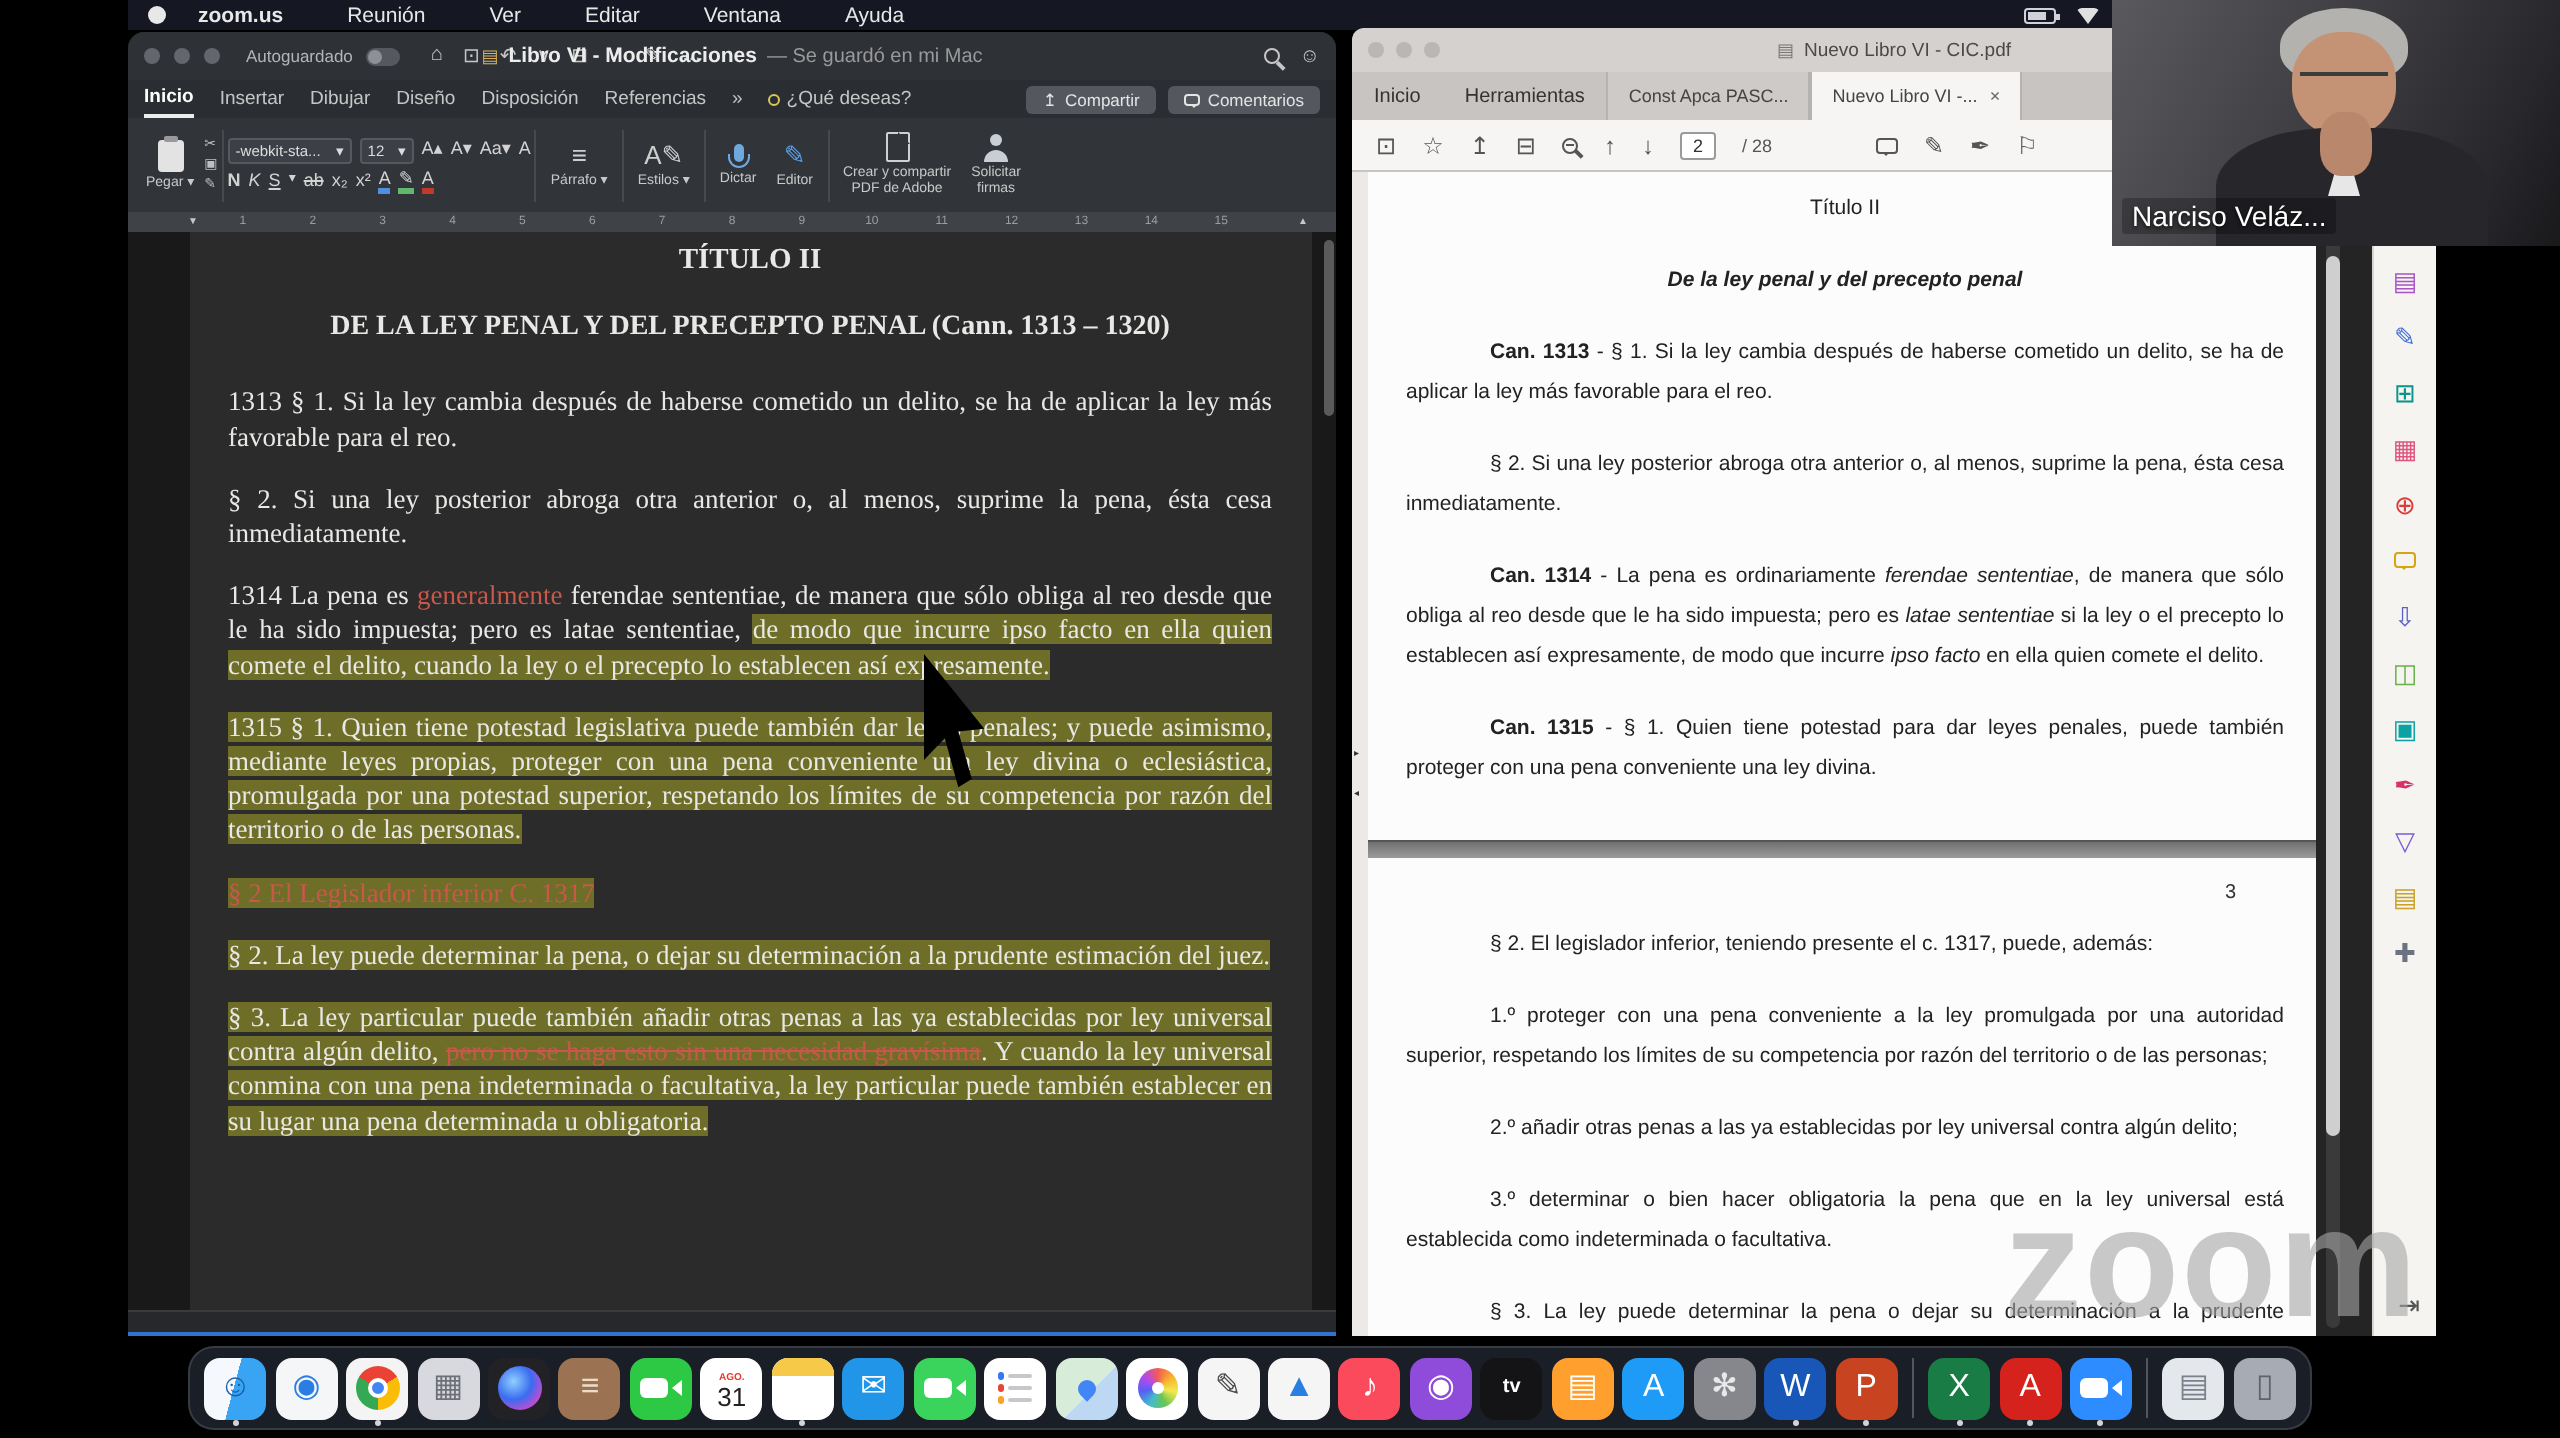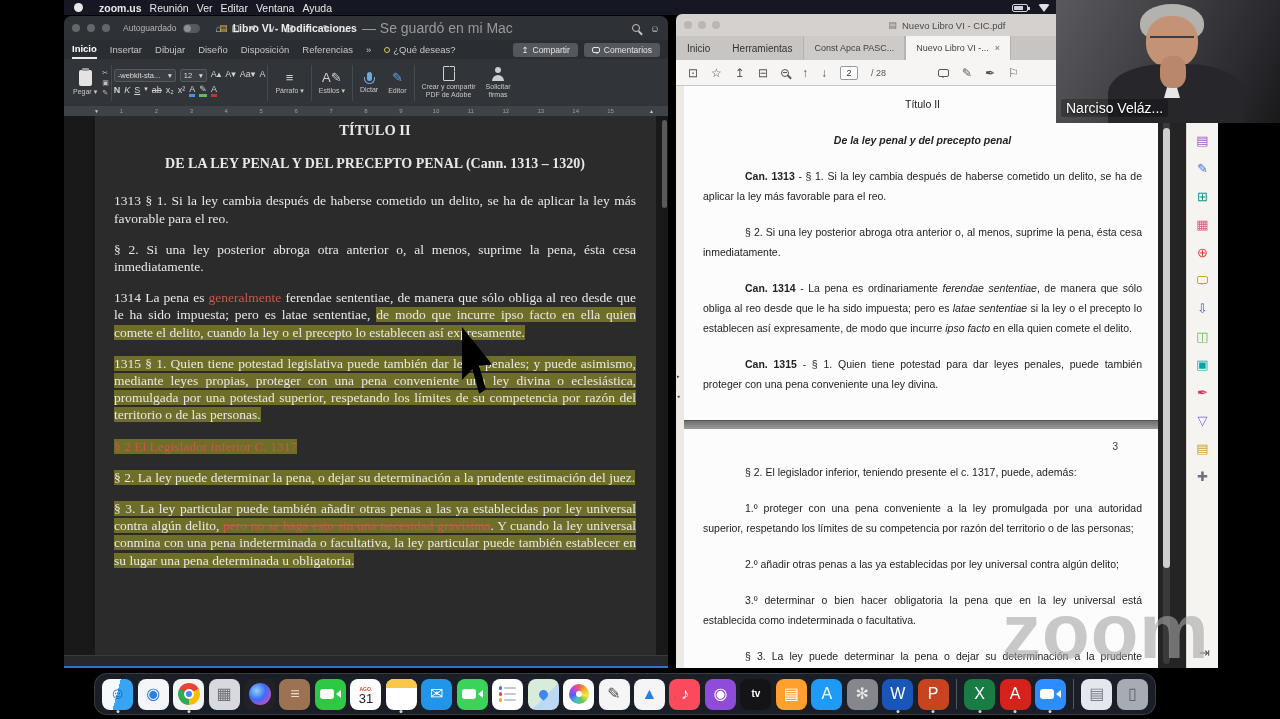--- a/index.html
+++ b/index.html
@@ -23,21 +23,21 @@
   #w-titlebar { height:24px; background:#2e3136; display:flex; align-items:center; padding:0 8px; gap:7px; position:relative; }
   .tl { width:8px; height:8px; border-radius:50%; background:#63676d; }
   .autosave { font-size:8.5px; color:#b5b5b5; margin-left:6px; }
   .toggle { width:17px; height:9px; border-radius:5px; background:#55585e; position:relative; }
   .toggle::after { content:""; position:absolute; left:1px; top:1px; width:7px; height:7px; border-radius:50%; background:#8d9197; }
   #wt-icons { display:flex; gap:10px; margin-left:8px; color:#c6c6c6; font-size:10px; }
   #wt-icons span { cursor:default; }
   #w-title-center { position:absolute; left:50%; transform:translateX(-50%); display:flex; gap:5px; align-items:center; white-space:nowrap; }
   .doc-mini { color:#d8b25c; font-size:9px; }
   #w-doc-title { font-size:10.5px; font-weight:700; color:#eceCec; }
-  #w-doc-status { font-size:14px; color:#9a9a9a; }
+  #w-doc-status { font-size:10px; color:#9a9a9a; }
   #w-title-right { margin-left:auto; display:flex; gap:10px; align-items:center; color:#c6c6c6; font-size:10px; }
   .mag { position:relative; width:8px; height:8px; border:1.5px solid currentColor; border-radius:50%; display:inline-block; }
   .mag::after { content:""; position:absolute; width:5px; height:1.5px; background:currentColor; bottom:-2px; right:-4px; transform:rotate(45deg); }
   .mag.minus::before { content:""; position:absolute; left:1px; right:1px; top:2.5px; height:1.2px; background:currentColor; }
 
   #w-tabs { height:19px; background:#2a2d32; display:flex; align-items:center; padding:0 8px; gap:13px; }
   .w-tab { font-size:9.5px; color:#c6c6c6; height:100%; display:flex; align-items:center; }
   .w-tab.active { color:#fff; font-weight:700; border-bottom:2px solid #ececec; }
   .bulb { width:6px; height:6px; border:1px solid #d8c85a; border-radius:50%; display:inline-block; margin-right:3px; }
   #w-tabs-right { margin-left:auto; display:flex; gap:6px; }
@@ -188,21 +188,21 @@
     background:conic-gradient(#f25c54,#f7b32b,#f2e94e,#6cc551,#43bccd,#5561f2,#b14aed,#f25c54); position:relative; }
   .flower::after { content:""; position:absolute; inset:7px; background:#fff; border-radius:50%; }
 
   [data-interactable="true"] { cursor:default; }
 </style>
 </head>
 <body>
 
 <div id="menubar" data-interactable="false">
   <span class="apple-dot" data-interactable="true"></span>
-  <span id="menu-items" data-interactable="false" style="display:flex;gap:8px;">
+  <span id="menu-items" data-interactable="false" style="display:flex;gap:32px;">
       <span class="menu-item strong" data-interactable="true">zoom.us</span>
       <span class="menu-item" data-interactable="true">Reunión</span>
       <span class="menu-item" data-interactable="true">Ver</span>
       <span class="menu-item" data-interactable="true">Editar</span>
       <span class="menu-item" data-interactable="true">Ventana</span>
       <span class="menu-item" data-interactable="true">Ayuda</span>
     </span>
   <span id="menu-status" data-interactable="false">
     <span class="batt" data-interactable="false"></span>
     <span class="wifi" data-interactable="true"></span>

